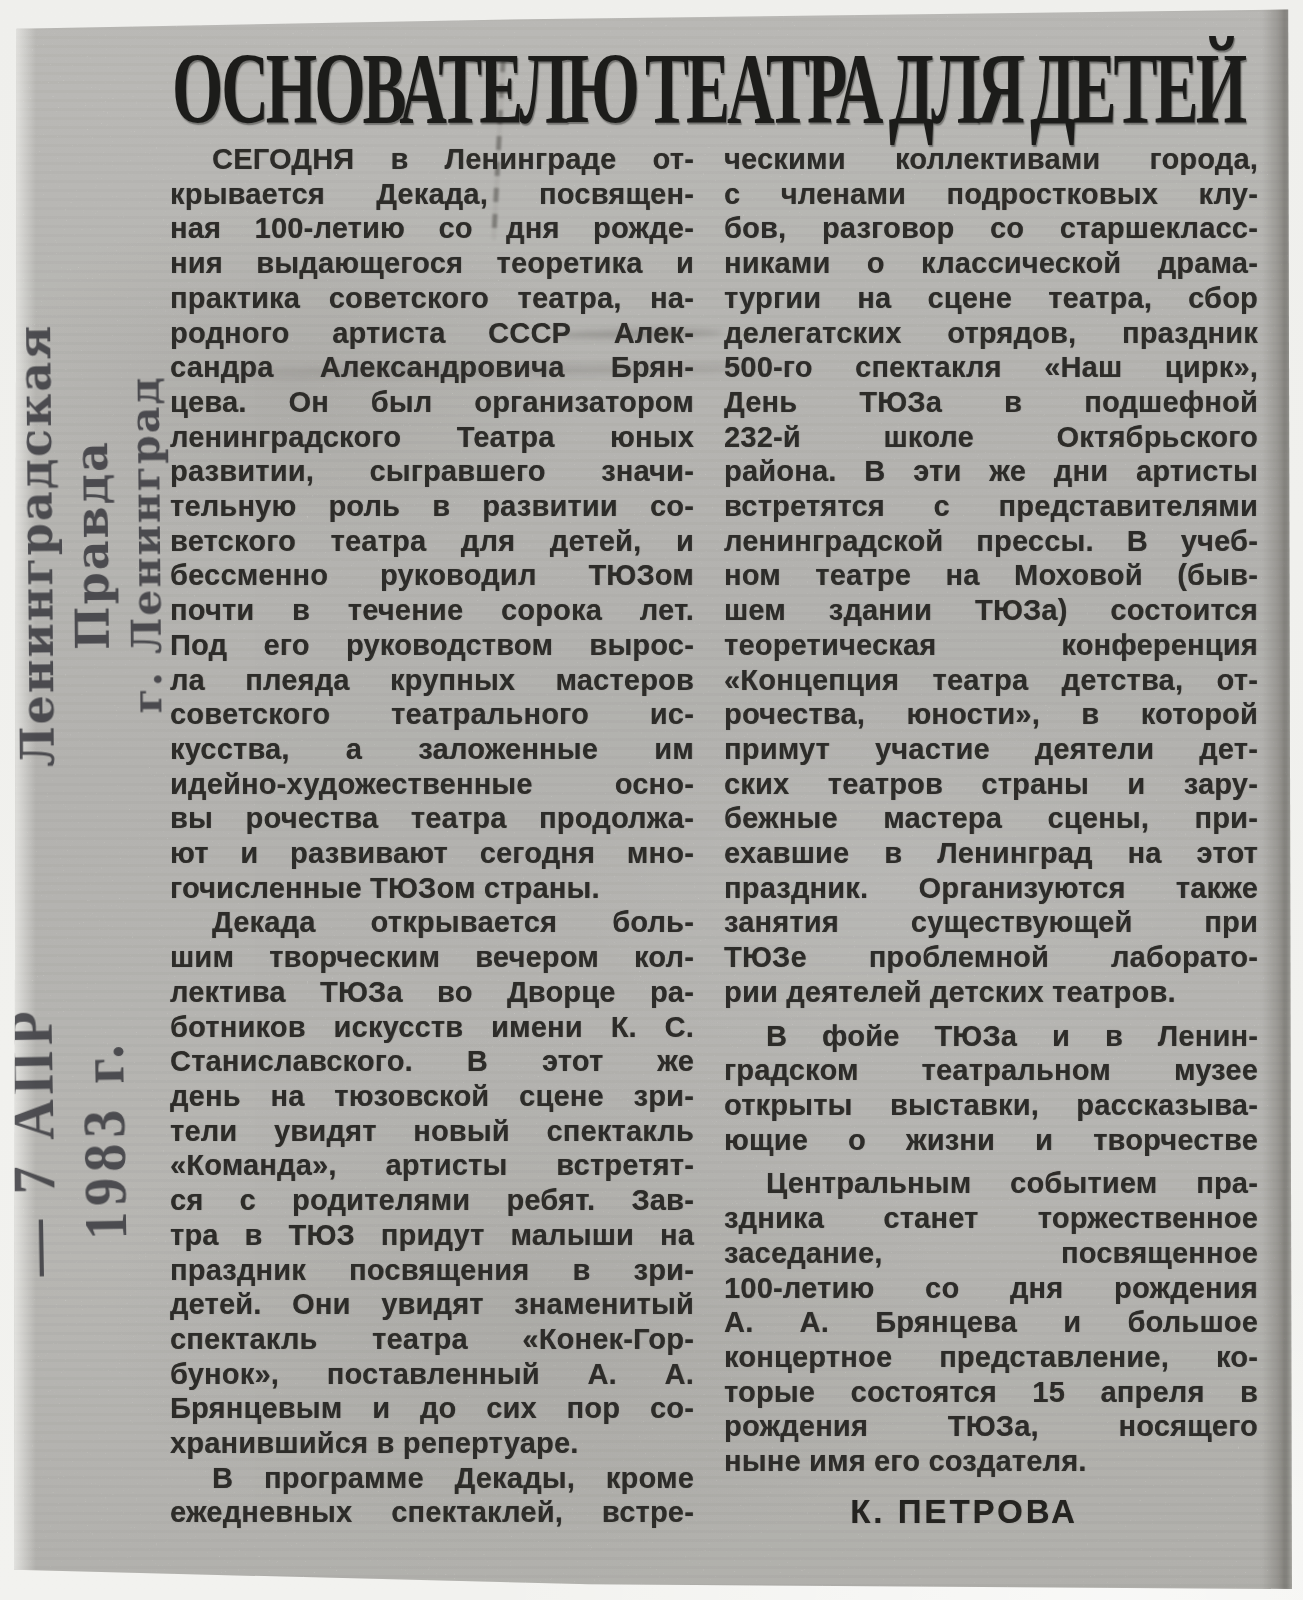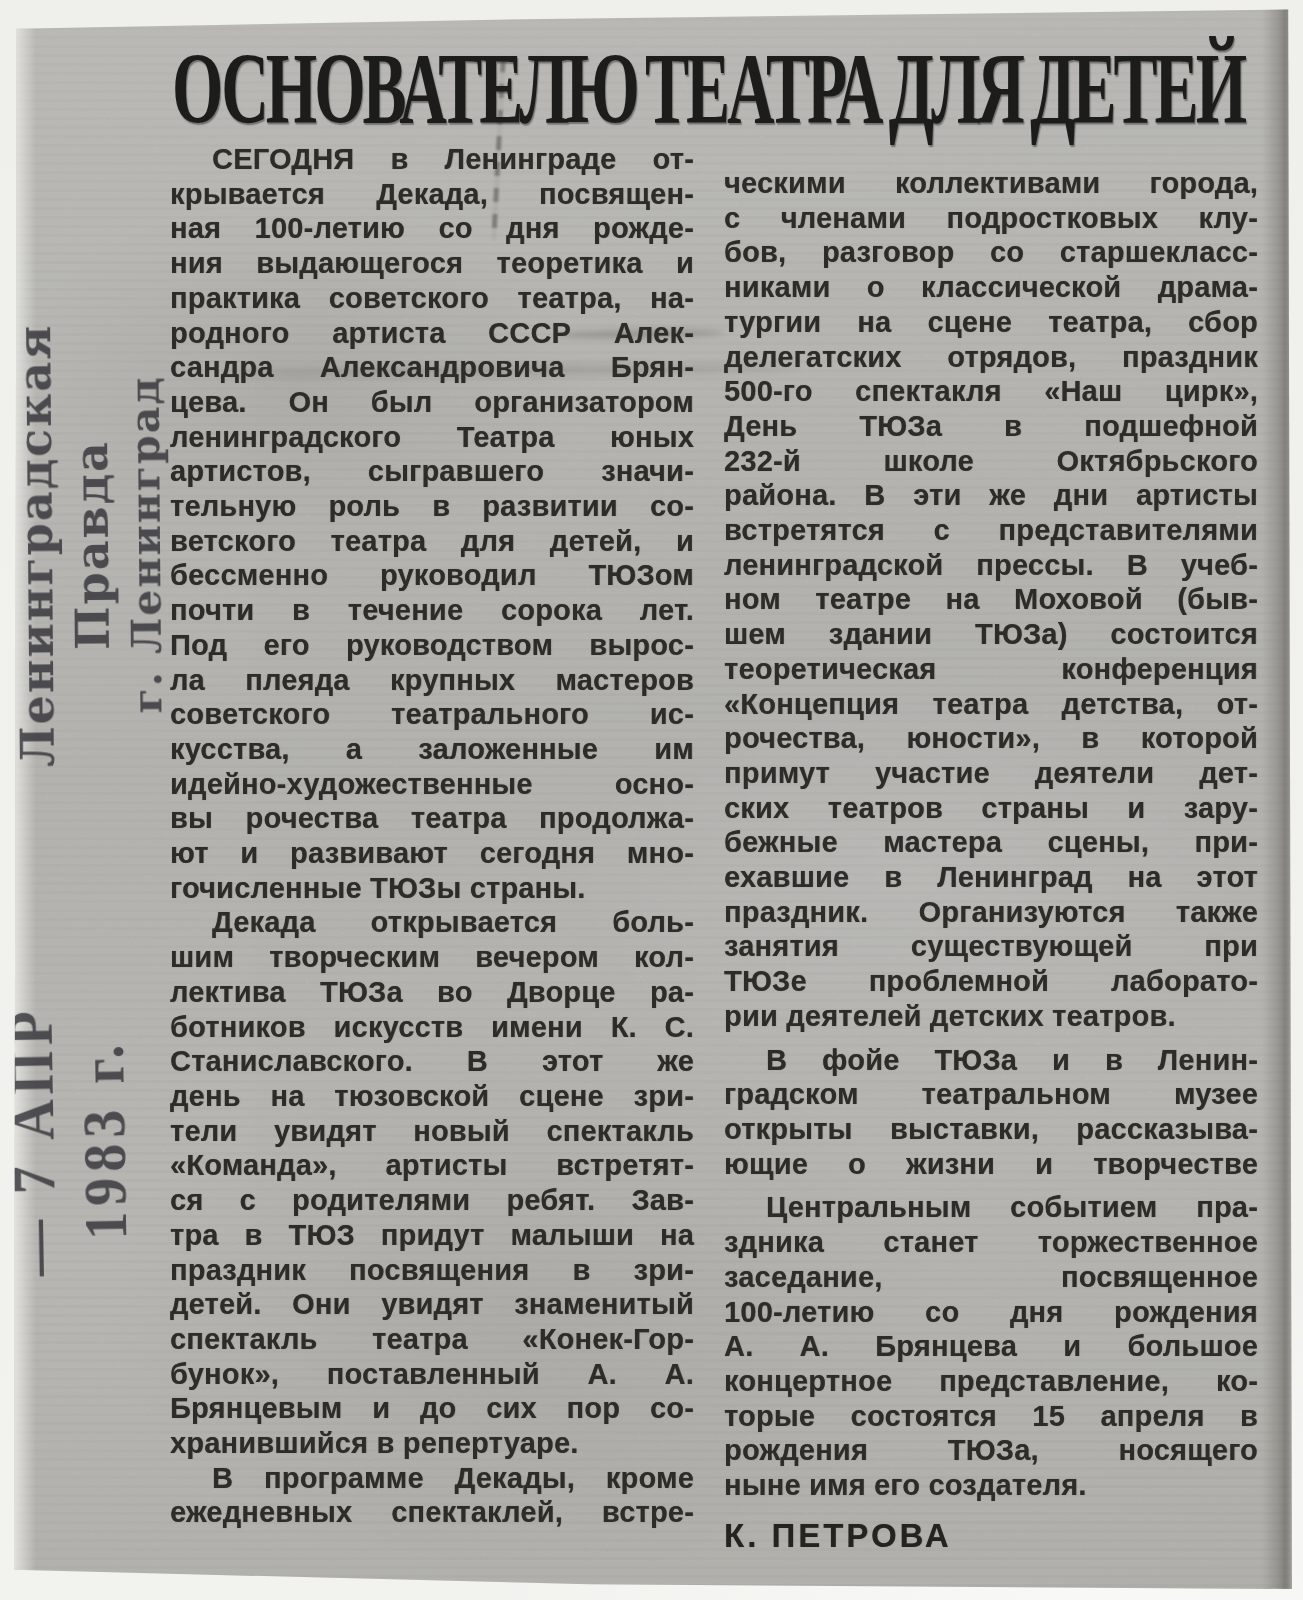--- a/index.html
+++ b/index.html
@@ -34,26 +34,26 @@
         display:flex;justify-content:space-between;
         font:700 66px "Liberation Serif", serif;letter-spacing:-3px;color:#1c1c1a;
         transform:scaleY(1.55);transform-origin:50% 0;
         text-shadow:1px 1px 1px rgba(30,30,28,0.45);filter:blur(0.3px);}
   
   .cols{position:absolute;left:156px;top:142px;display:flex;gap:30px;
         font:700 29px/34.7px "Liberation Sans", sans-serif;color:#2d2c29;
         letter-spacing:0.2px;text-shadow:0.3px 0.4px 0.8px rgba(45,43,40,0.55);
         filter:blur(0.2px);}
   .col-left{width:524px;}
-  .col-right{width:534px;margin-top:24px;}
+  .col-right{width:534px;}
   .ln{text-align:justify;text-align-last:justify;}
   .ln.end{text-align-last:left;}
   .ln.ind{padding-left:42px;}
   .ln.gap{margin-top:9px;}
-  .byline{margin-top:16px;padding-right:54px;text-align:left;
+  .byline{margin-top:16px;padding-right:54px;text-align:center;
         font-size:33px;letter-spacing:3px;color:#242320;}
   
   .stamp-source{position:absolute;left:76px;top:545px;width:540px;
         transform:translate(-50%,-50%) rotate(-90.5deg);text-align:center;
         font-family:"DejaVu Serif", serif;font-weight:700;color:#34343a;
         opacity:.82;filter:blur(0.5px);}
   .stamp-source .src1{font-size:46px;letter-spacing:2px;line-height:56px;}
   .stamp-source .src2{font-size:41px;letter-spacing:2px;line-height:52px;}
   .stamp-date{position:absolute;left:54px;top:1140px;width:420px;
         transform:translate(-50%,-50%) rotate(-91deg) scaleY(1.1);text-align:center;
@@ -99,33 +99,33 @@
 
       <div class="ln ind">СЕГОДНЯ в Ленинграде от-</div>
           <div class="ln">крывается Декада, посвящен-</div>
           <div class="ln">ная 100-летию со дня рожде-</div>
           <div class="ln">ния выдающегося теоретика и</div>
           <div class="ln">практика советского театра, на-</div>
           <div class="ln">родного артиста СССР Алек-</div>
           <div class="ln">сандра Александровича Брян-</div>
           <div class="ln">цева. Он был организатором</div>
           <div class="ln">ленинградского Театра юных</div>
-          <div class="ln">артистов, сыгравшего значи-</div>
+          <div class="ln">развитии, сыгравшего значи-</div>
           <div class="ln">тельную роль в развитии со-</div>
           <div class="ln">ветского театра для детей, и</div>
           <div class="ln">бессменно руководил ТЮЗом</div>
           <div class="ln">почти в течение сорока лет.</div>
           <div class="ln">Под его руководством вырос-</div>
           <div class="ln">ла плеяда крупных мастеров</div>
           <div class="ln">советского театрального ис-</div>
           <div class="ln">кусства, а заложенные им</div>
           <div class="ln">идейно-художественные осно-</div>
           <div class="ln">вы рочества театра продолжа-</div>
           <div class="ln">ют и развивают сегодня мно-</div>
-          <div class="ln end">гочисленные ТЮЗы страны.</div>
+          <div class="ln end">гочисленные ТЮЗом страны.</div>
           <div class="ln ind">Декада открывается боль-</div>
           <div class="ln">шим творческим вечером кол-</div>
           <div class="ln">лектива ТЮЗа во Дворце ра-</div>
           <div class="ln">ботников искусств имени К. С.</div>
           <div class="ln">Станиславского. В этот же</div>
           <div class="ln">день на тюзовской сцене зри-</div>
           <div class="ln">тели увидят новый спектакль</div>
           <div class="ln">«Команда», артисты встретят-</div>
           <div class="ln">ся с родителями ребят. Зав-</div>
           <div class="ln">тра в ТЮЗ придут малыши на</div>

